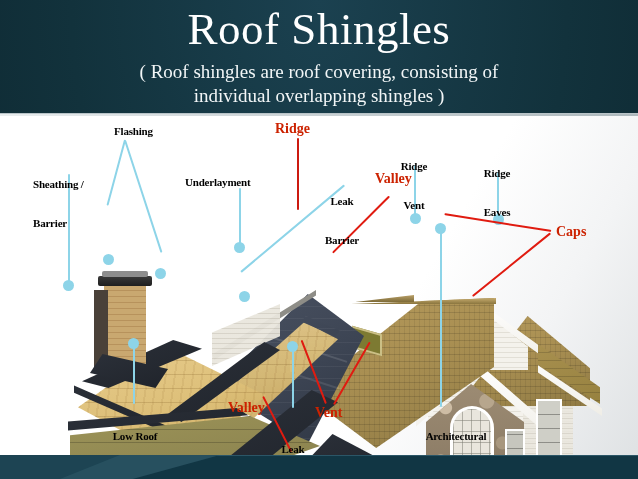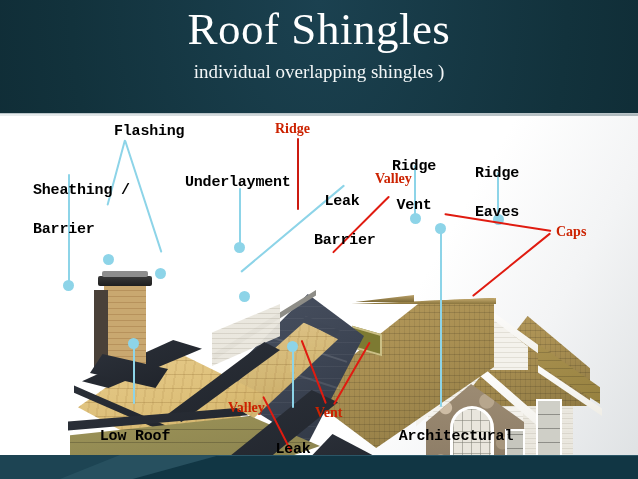--- a/index.html
+++ b/index.html
@@ -75,34 +75,35 @@
   .trim{background:linear-gradient(180deg,#ffffff,#efede6);}
 
   
   .cyl{position:absolute;background:#8dd4e8;transform-origin:0 0;height:2px;border-radius:1px;}
   .cyv{position:absolute;background:#8dd4e8;width:2px;border-radius:1px;}
   .cdot{position:absolute;width:11px;height:11px;border-radius:50%;background:#8dd4e8;}
   .rdl{position:absolute;background:#e01b10;transform-origin:0 0;height:2.4px;border-radius:1px;}
   .rdv{position:absolute;background:#cc1a10;width:2.4px;border-radius:1px;}
 
   
-  .lab{position:absolute;font-family:Liberation Mono, monospace;font-weight:bold;
-       font-size:15px;line-height:13px;color:#000;white-space:pre;letter-spacing:-.2px;}
+  .lab{position:absolute;font-family:Liberation Serif, serif;font-weight:bold;
+       font-size:11px;line-height:13px;color:#000;white-space:pre;letter-spacing:-.2px;}
   .lab.ctr{text-align:center;}
   .rlab{position:absolute;font-family:"Liberation Serif","DejaVu Serif",serif;font-weight:bold;
         font-size:14px;line-height:15px;color:#cc2200;white-space:pre;}
 </style>
 </head>
 <body>
 
 <div id="slide">
 
   <div id="header">
     <div id="title">Roof Shingles</div>
     <div id="subtitle">
+      <div>( Roof shingles are roof covering, consisting of</div>
       <div>individual overlapping shingles )</div>
     </div>
   </div>
 
   <div id="panel">
 
     <div id="art">
 
       <div class="pc siding" style="left:360px;top:168px;width:145px;height:110px;"></div>
       <div class="pc siding-d" style="left:455px;top:175px;width:50px;height:103px;opacity:.85;"></div>
@@ -231,21 +232,21 @@
 
     <div class="cyv" style="left:292px;top:232px;height:62px;"></div>
     <div class="cdot" style="left:287px;top:227px;"></div>
 
     <div class="rdl" style="left:325px;top:290px;width:68px;transform:rotate(249deg);"></div>
     <div class="rdl" style="left:333px;top:290px;width:72px;transform:rotate(300deg);"></div>
 
     <div class="cyv" style="left:440px;top:115px;height:178px;"></div>
     <div class="cdot" style="left:435px;top:109px;"></div>
 
-    <div class="lab" style="left:33px;top:44px;">
+    <div class="lab" style="left:33px;top:38px;">
       <div>Sheathing /</div>
       <div>Barrier</div>
     </div>
 
     <div class="lab" style="left:114px;top:11px;">Flashing</div>
 
     <div class="lab" style="left:185px;top:62px;">Underlayment</div>
 
     <div class="rlab" style="left:275px;top:7px;">Ridge</div>
 

